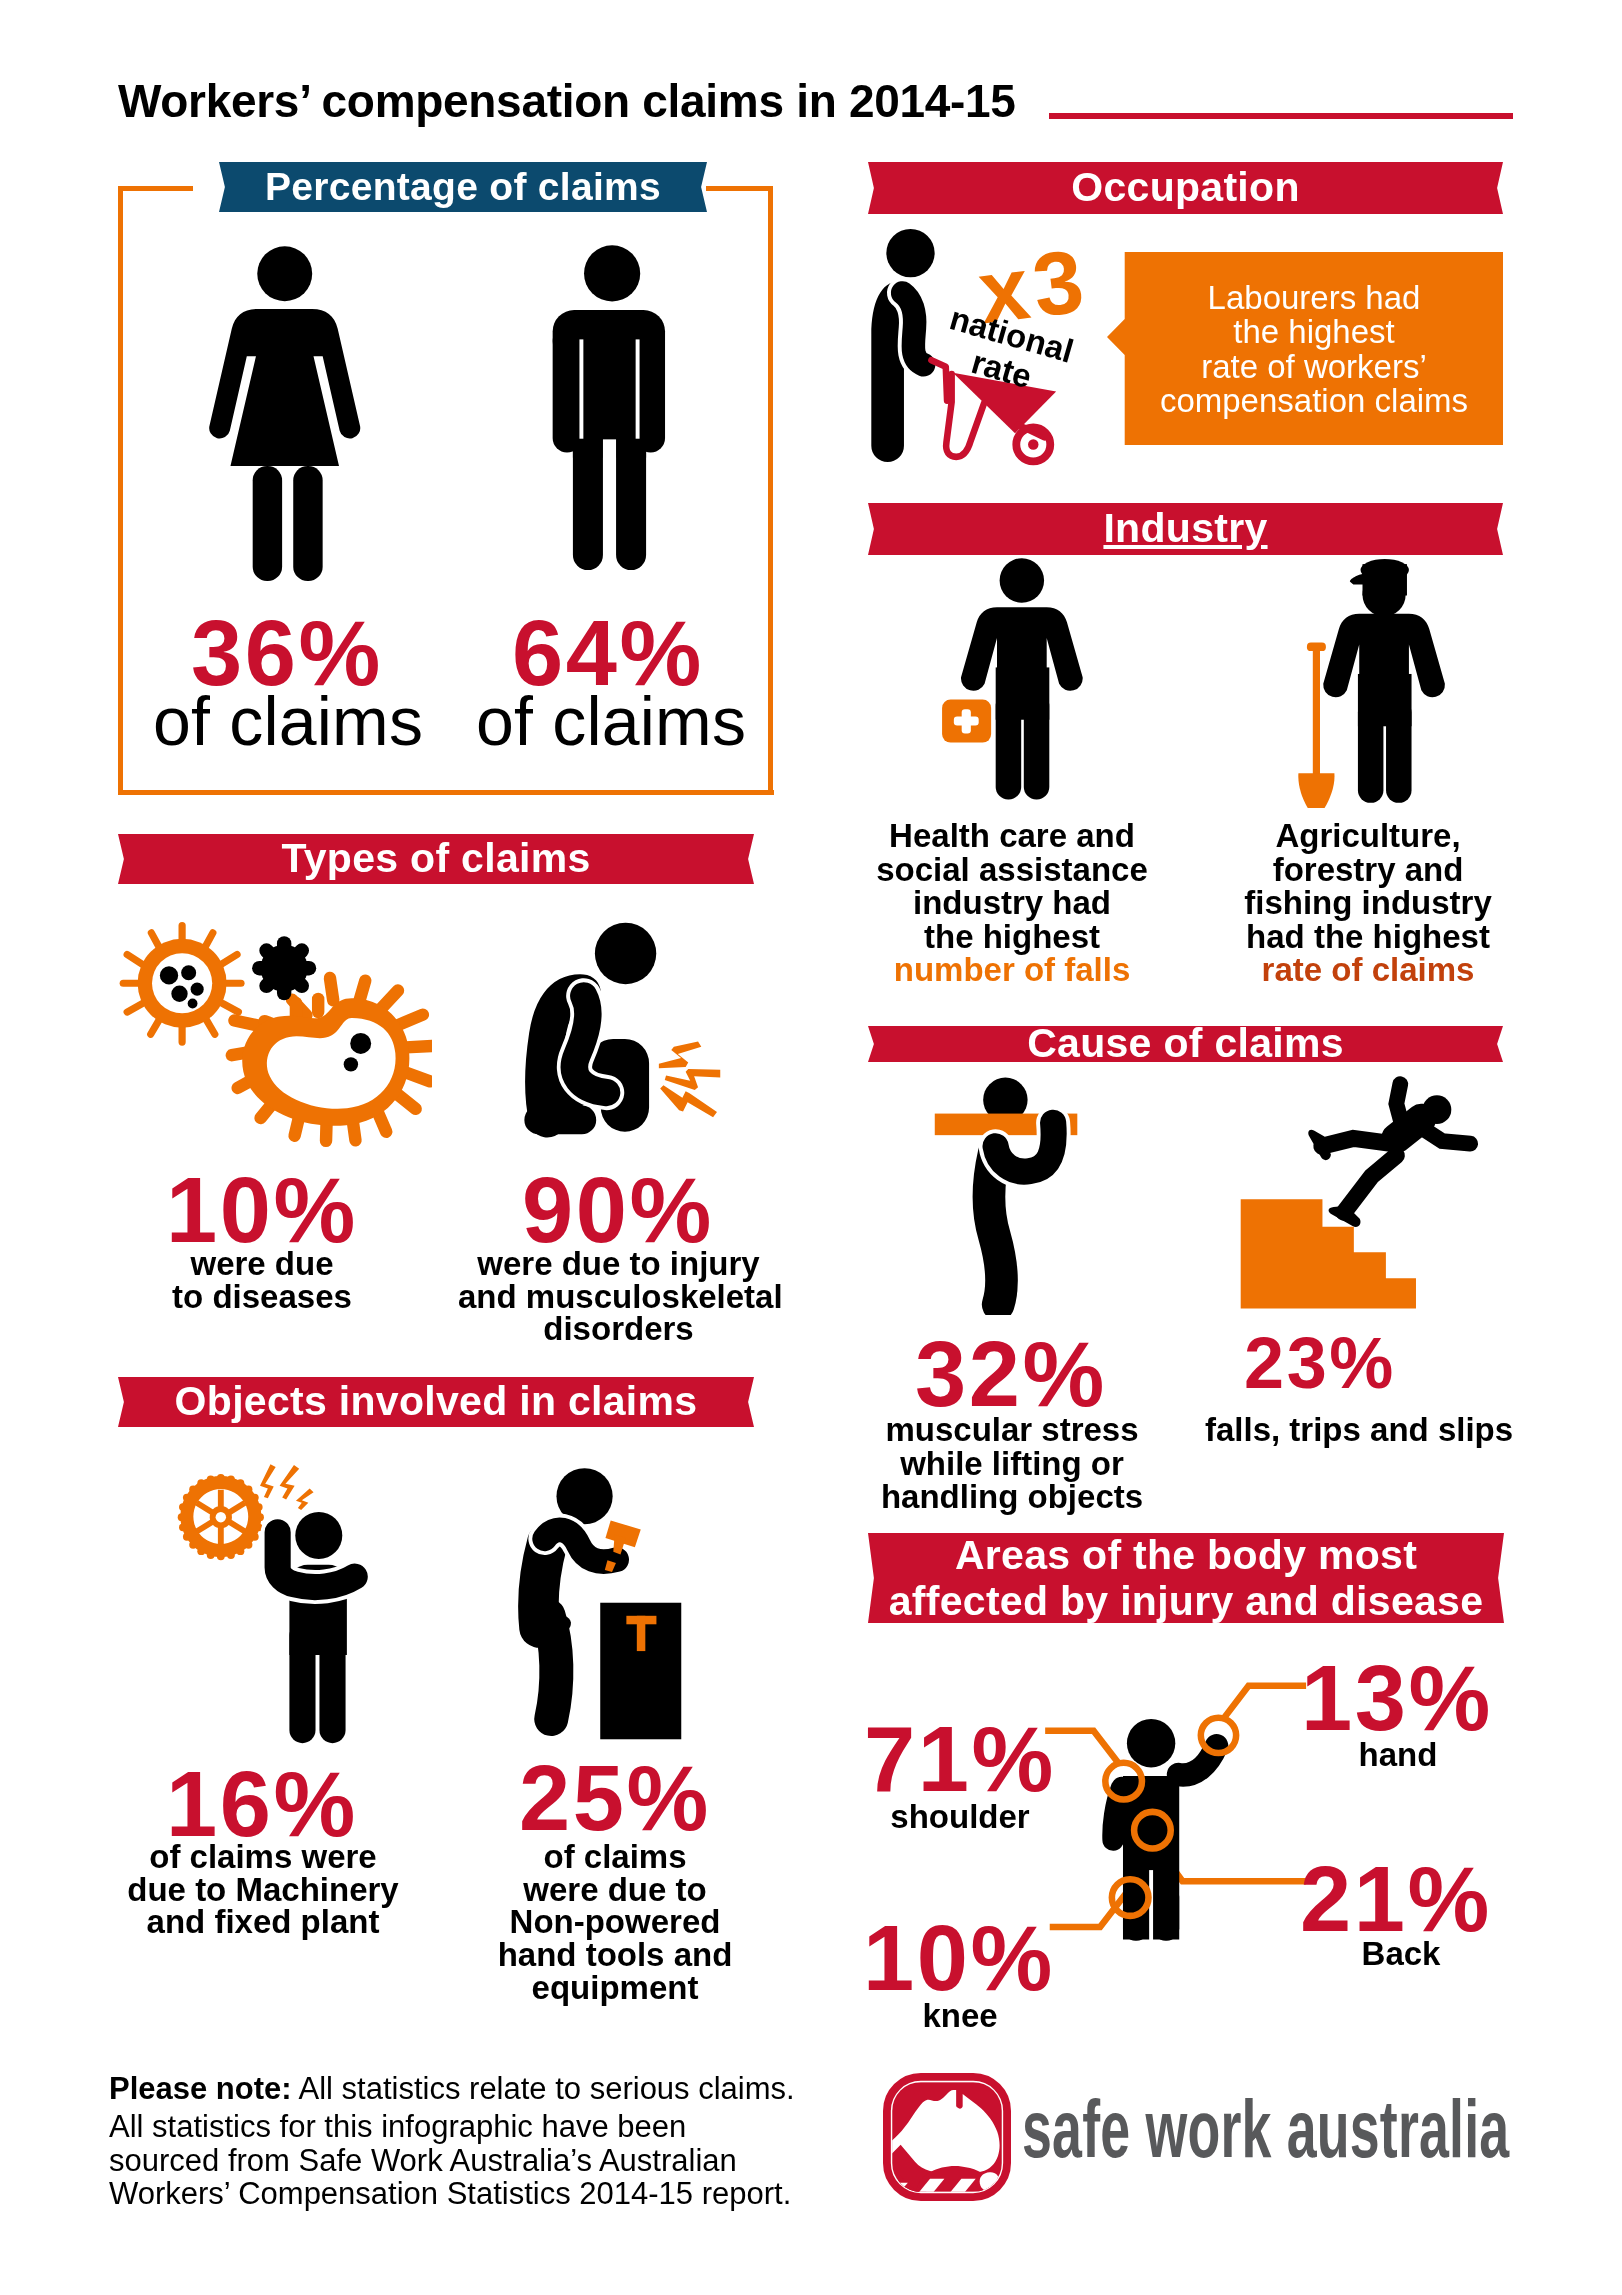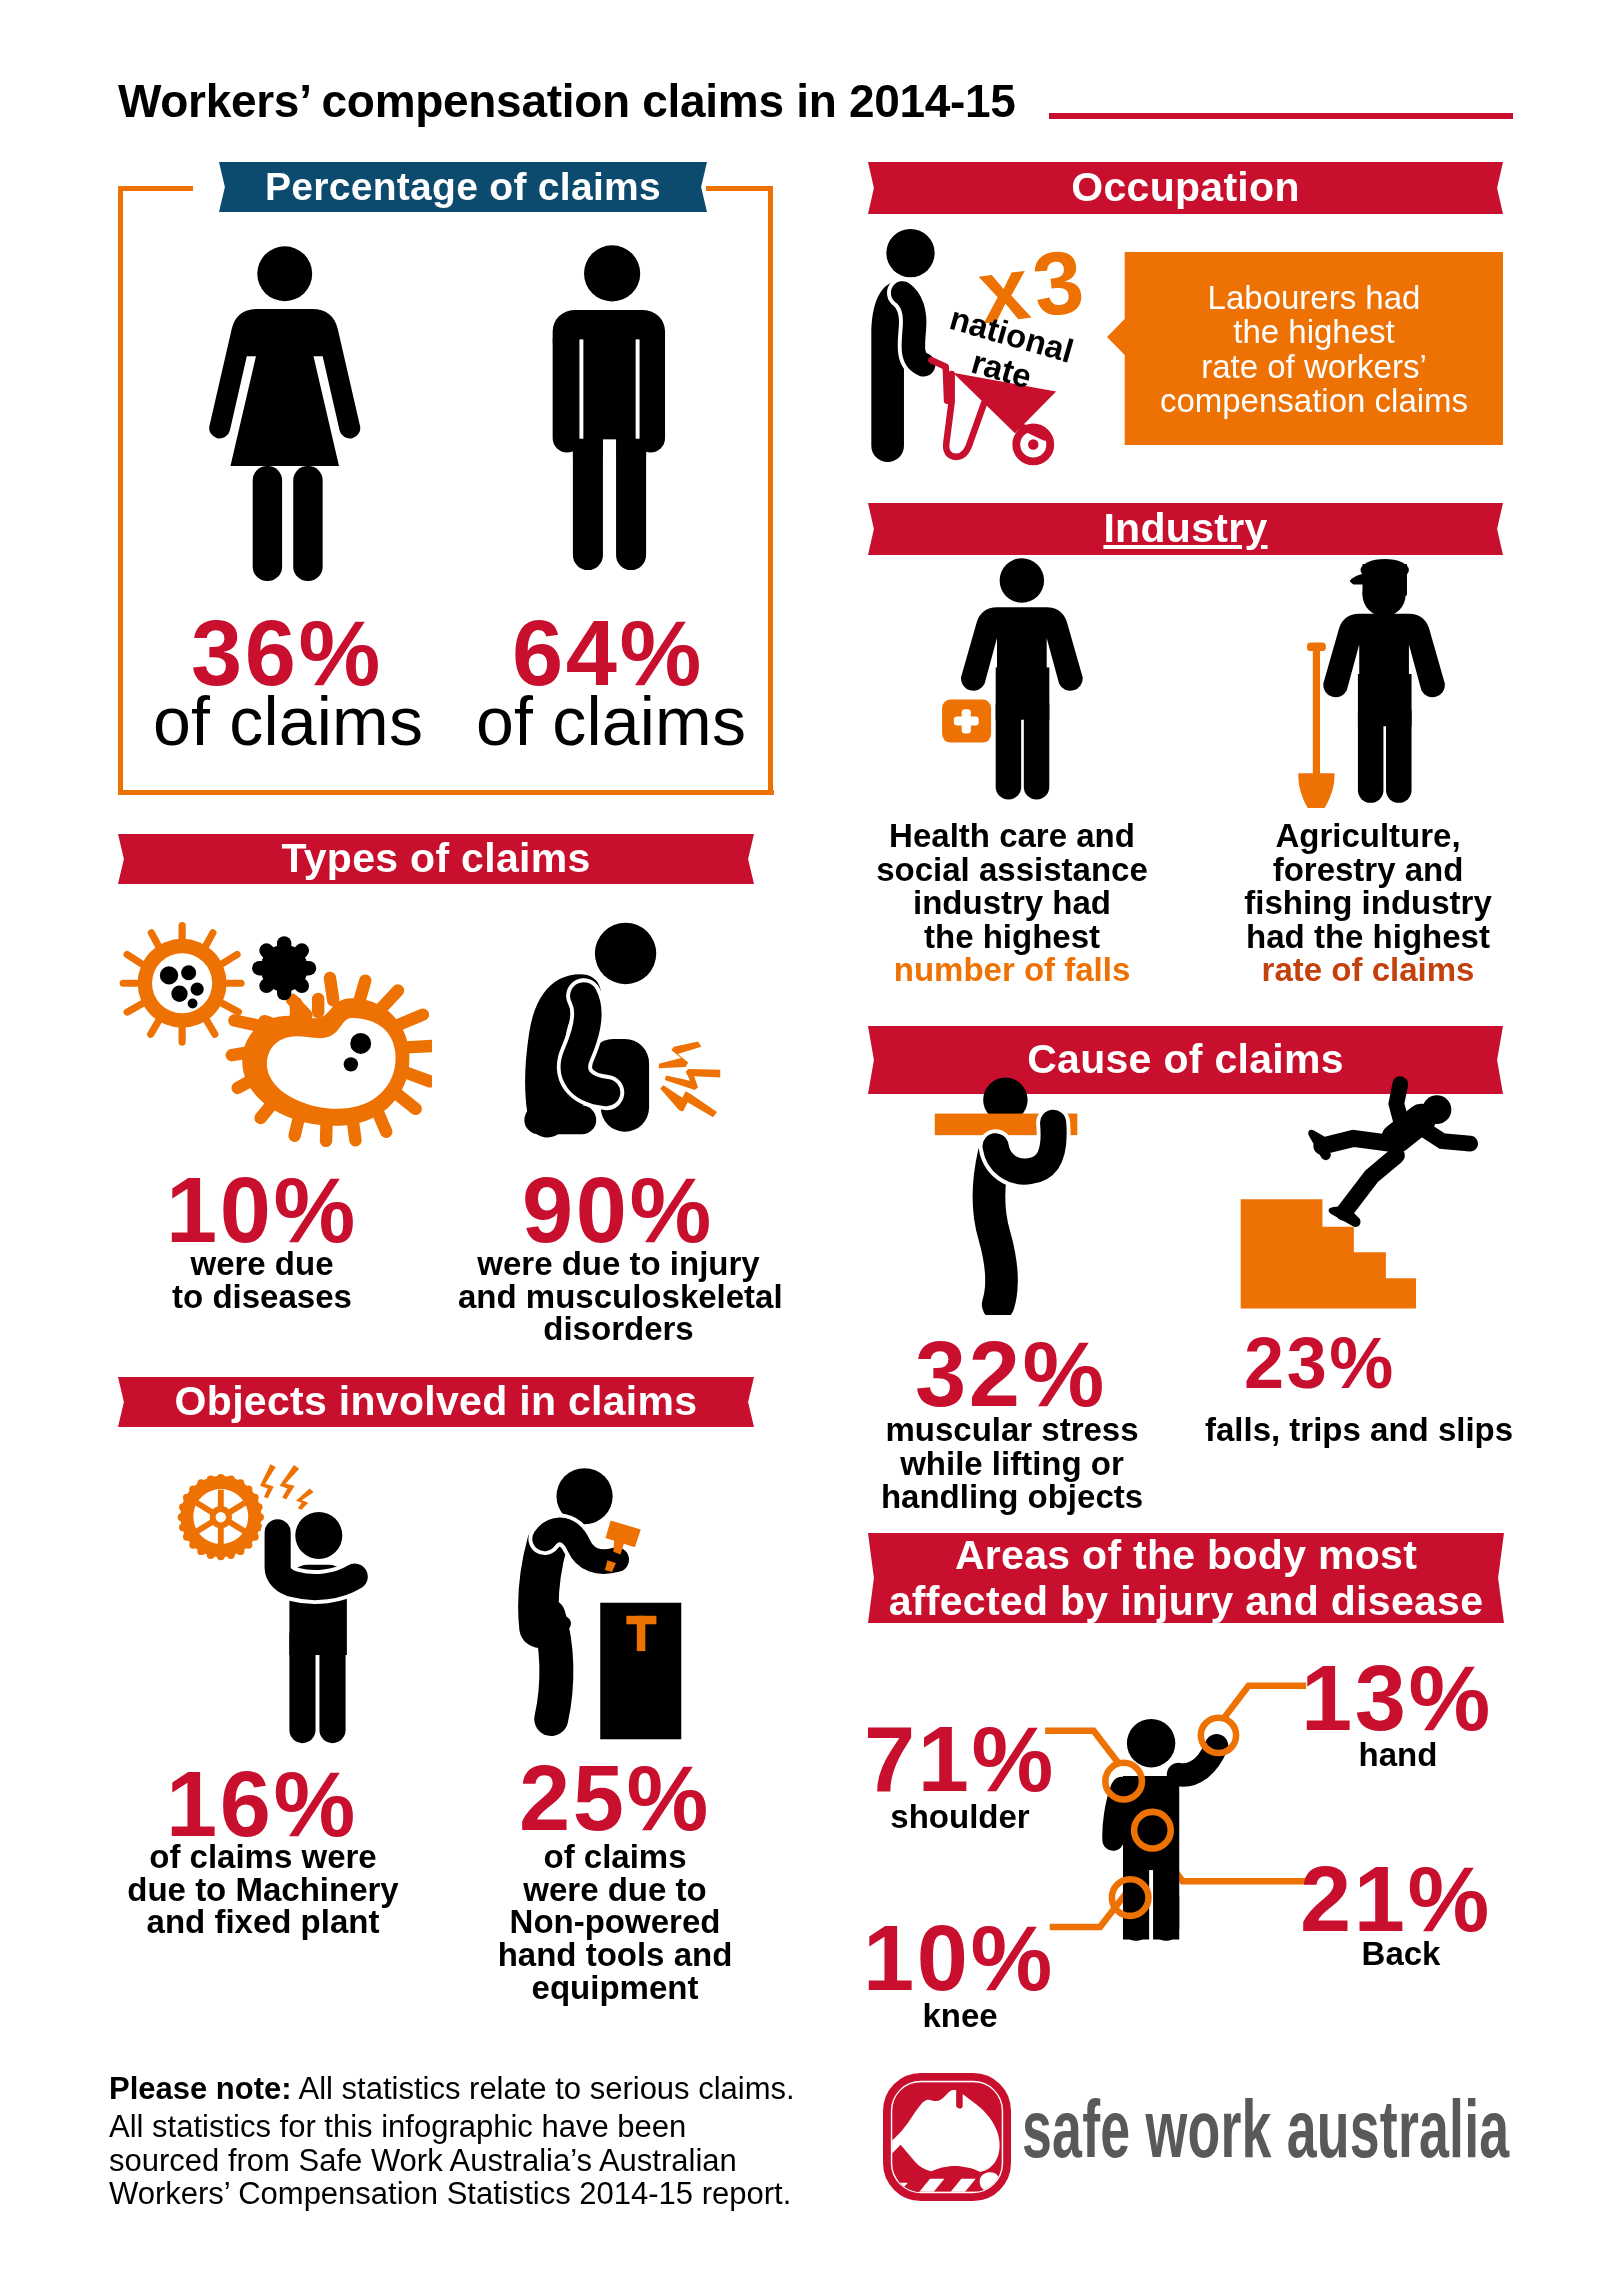--- a/index.html
+++ b/index.html
@@ -346,21 +346,21 @@
     <rect x="2118" y="1070" width="39" height="157" rx="19"></rect>
   </g>
 </svg>
 
 <div class="abs cap" style="left:858px;top:819px;width:308px;font-size:33px;line-height:1.02;">Health care and<br>social assistance<br>industry had<br>the highest</div>
 <div class="abs cap" style="left:858px;top:952px;width:308px;font-size:33px;color:#ee7203;">number of falls</div>
 
 <div class="abs cap" style="left:1214px;top:819px;width:308px;font-size:33px;line-height:1.02;">Agriculture,<br>forestry and<br>fishing industry<br>had the highest</div>
 <div class="abs cap" style="left:1214px;top:952px;width:308px;font-size:33px;color:#c2410c;">rate of claims</div>
 
-<div class="ribbon rb-red notch" style="left:868px;top:1026px;width:635px;height:68px;font-size:41px;">
+<div class="ribbon rb-red notch" style="left:868px;top:1026px;width:635px;height:36px;font-size:41px;">
   <span class="lbl">Cause of claims</span>
 </div>
 
 <svg class="abs" style="left:923px;top:1073px;" width="170" height="242" viewBox="1410 1640 260 370">
   <circle cx="1536" cy="1681" r="34" fill="#000"></circle>
   <rect x="1428" y="1702" width="218" height="33" fill="#ee7203"></rect>
 
   <path fill="none" stroke="#000" stroke-linecap="round" stroke-width="50" d="M1519 1762 c-10 44-12 86 0 126 c12 42 14 80 6 106"></path>
 
   <path fill="none" stroke="#fff" stroke-linecap="round" stroke-linejoin="round" stroke-width="52" d="M1521 1752 c4 26 26 42 52 38 c30-4 40-28 36-74"></path>

